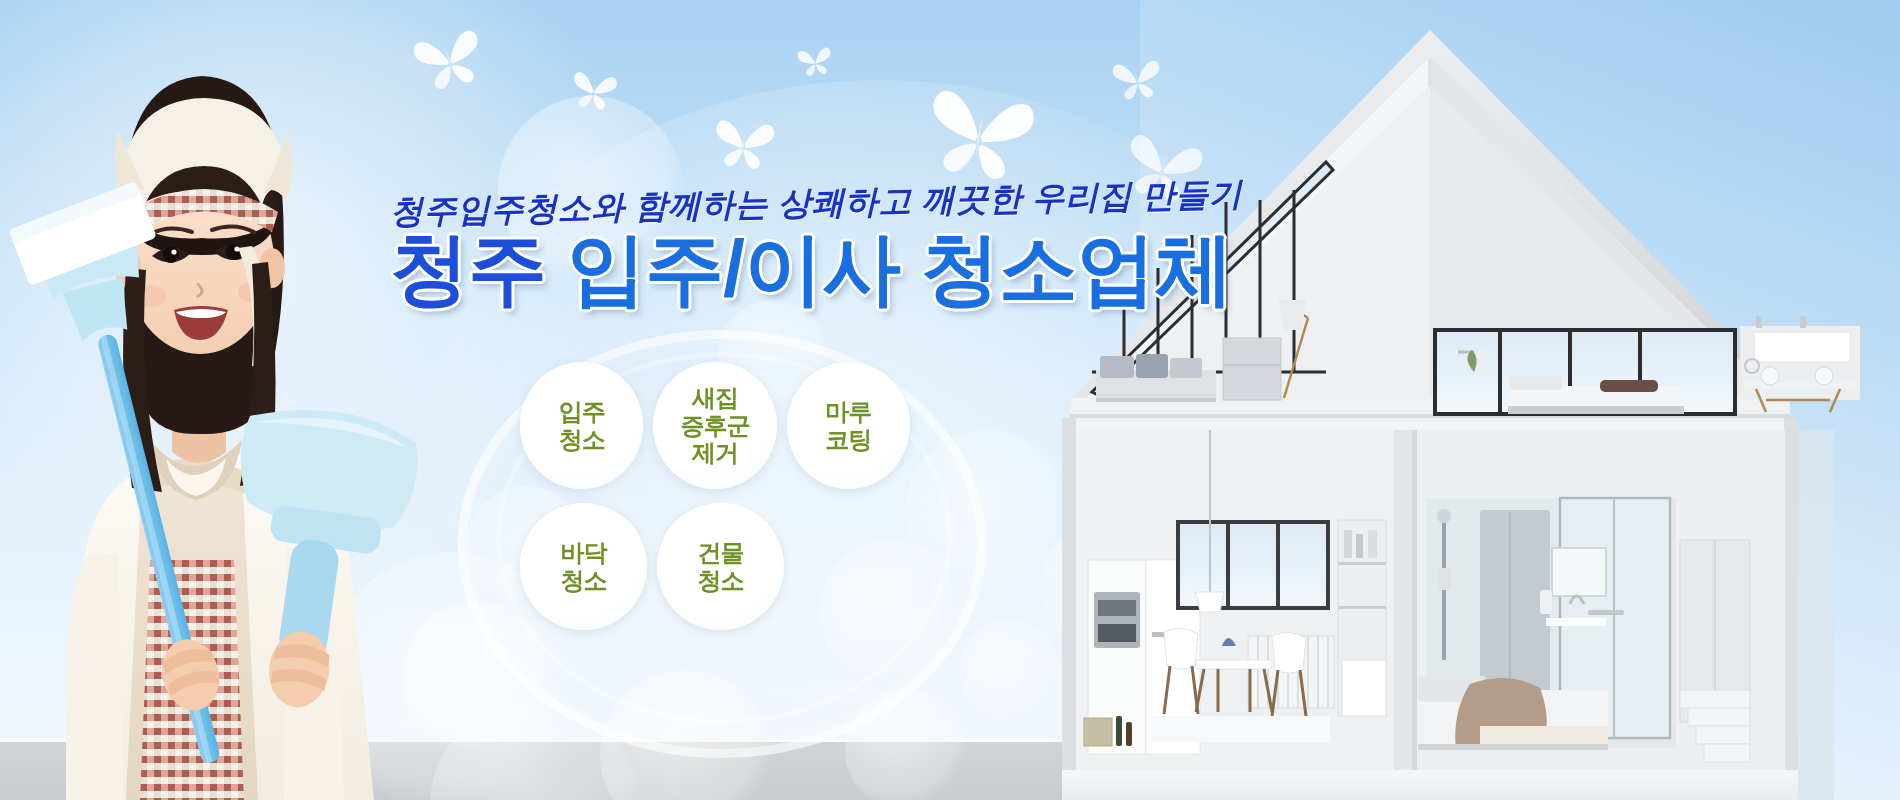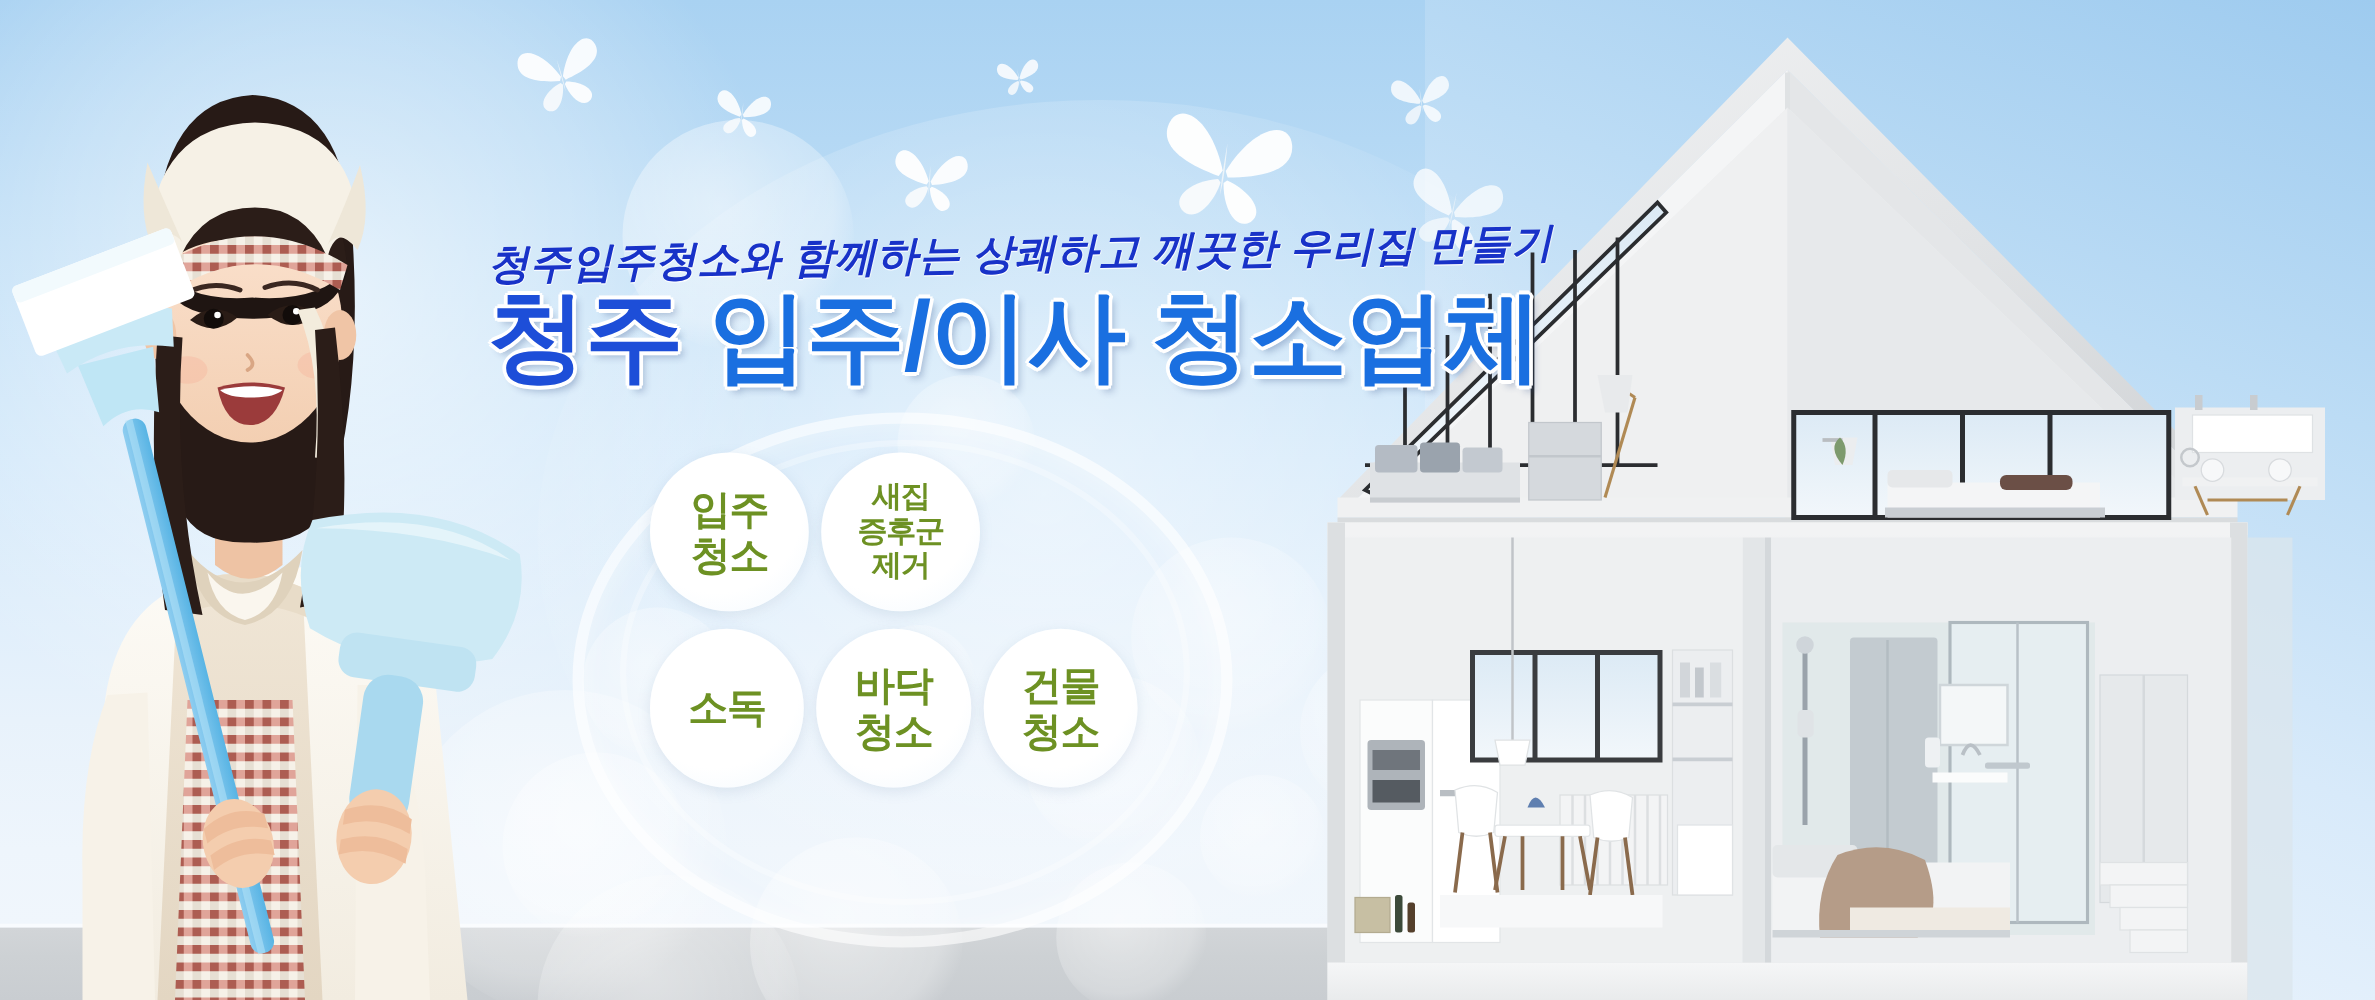--- a/index.html
+++ b/index.html
@@ -101,21 +101,21 @@
   .badge-row.row2{margin-top:14px;}
   .badge{
     width:127px;height:127px;border-radius:50%;
     background:radial-gradient(circle at 42% 34%,#ffffff 0%,#ffffff 62%,#f7fbfe 86%,#eef5fb 100%);
     display:flex;flex-direction:column;align-items:center;justify-content:center;
     color:#6d9123;font-weight:900;
     box-shadow:0 3px 10px rgba(120,150,180,.18);
     margin-right:10px;
     text-align:center;
   }
-  .badge .l{font-size:32px;line-height:1.14;letter-spacing:-1px;}
+  .badge .l{font-size:24px;line-height:1.14;letter-spacing:-1px;}
   .badge.tri .l{font-size:24px;line-height:1.16;text-align:center;}
 
   
   .girl-layer{position:absolute;left:0;bottom:0;width:470px;height:800px;z-index:24;}
 
   
   .house-layer{position:absolute;right:0;bottom:0;width:860px;height:800px;z-index:18;}
 </style>
 </head>
 <body>
@@ -436,25 +436,26 @@
     <div class="badge-row row1" id="badge-row-1">
         <div class="badge">
           <div class="l">입주</div>
           <div class="l">청소</div>
         </div>
         <div class="badge tri">
           <div class="l">새집</div>
           <div class="l">증후군</div>
           <div class="l">제거</div>
         </div>
+        <div class="badge">
+          <div class="l">마루</div>
+          <div class="l">코팅</div>
+        </div>
       </div>
     <div class="badge-row row2" id="badge-row-2">
-        <div class="badge">
-          <div class="l">소독</div>
-        </div>
         <div class="badge">
           <div class="l">바닥</div>
           <div class="l">청소</div>
         </div>
         <div class="badge">
           <div class="l">건물</div>
           <div class="l">청소</div>
         </div>
       </div>
   </div>

